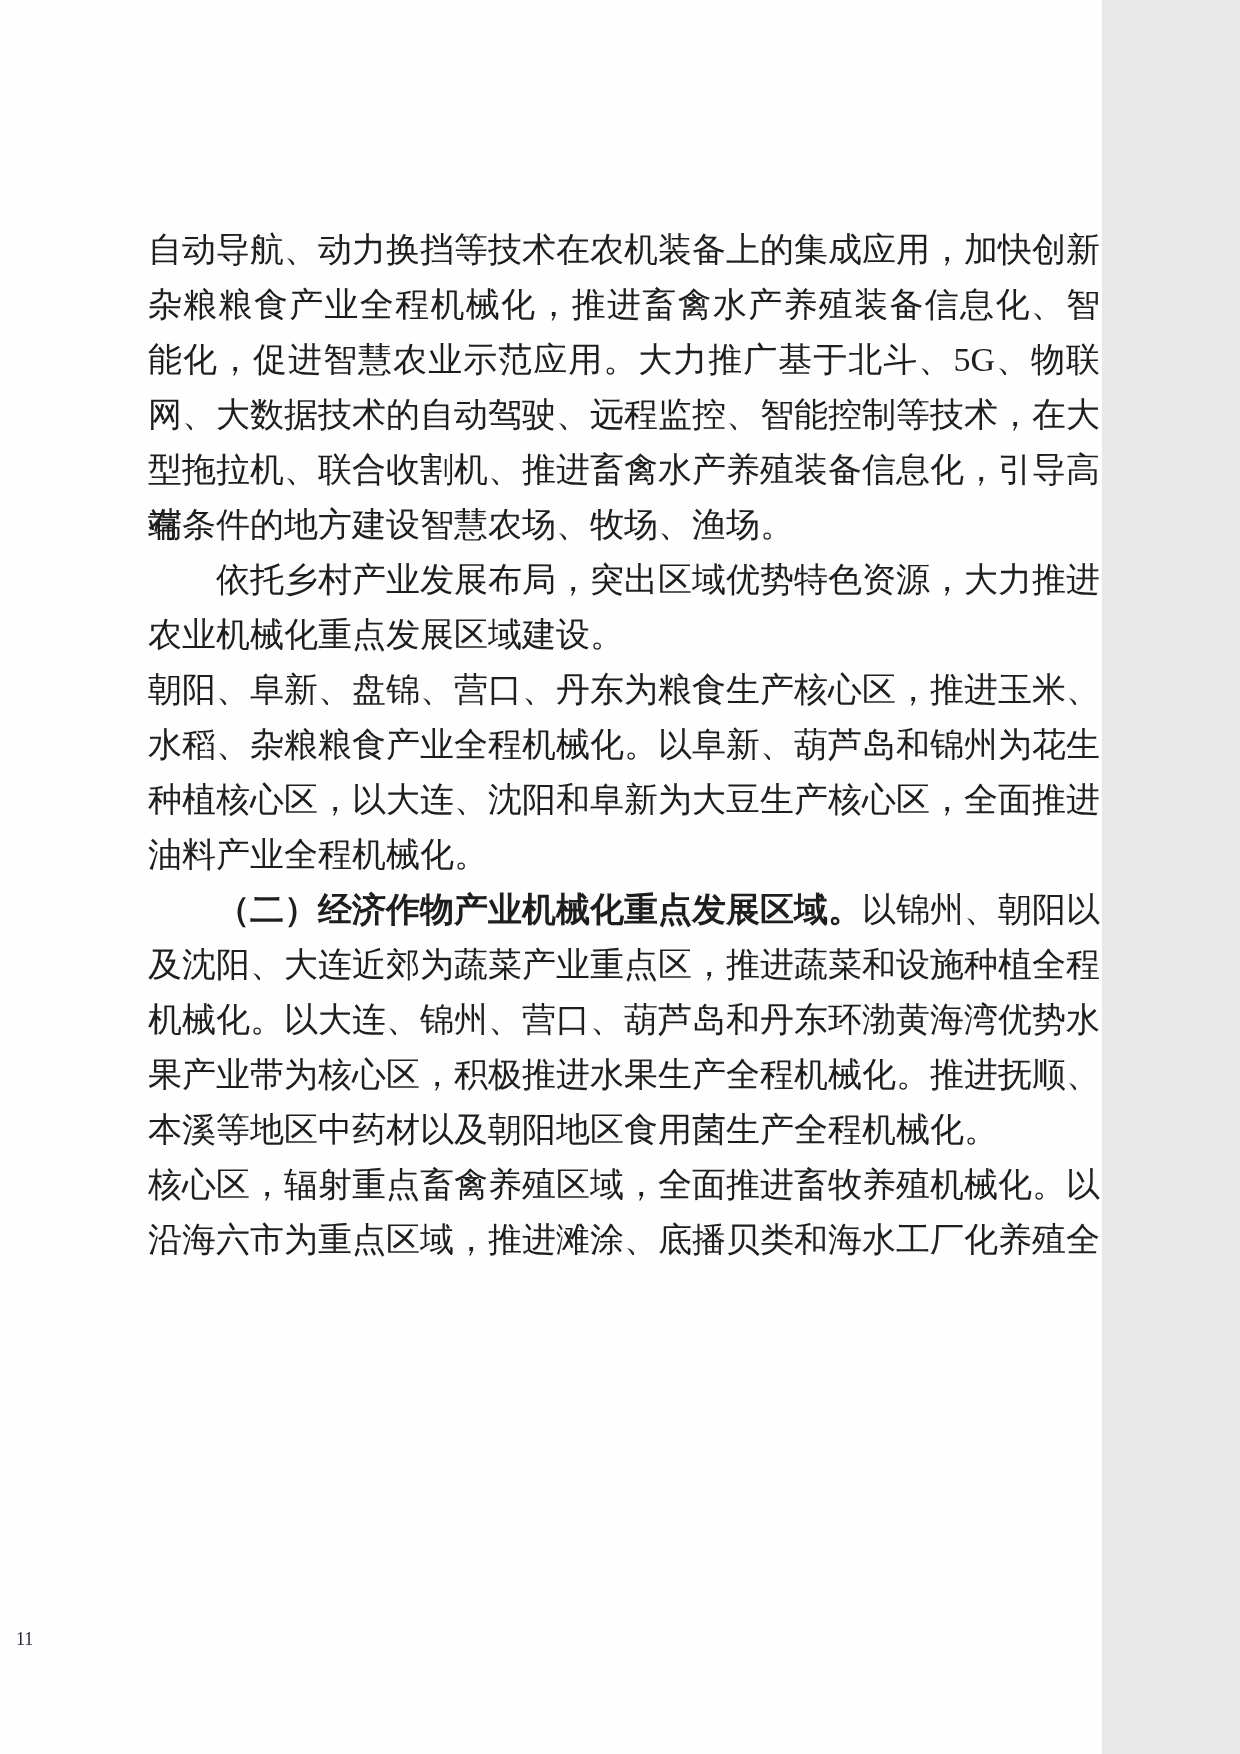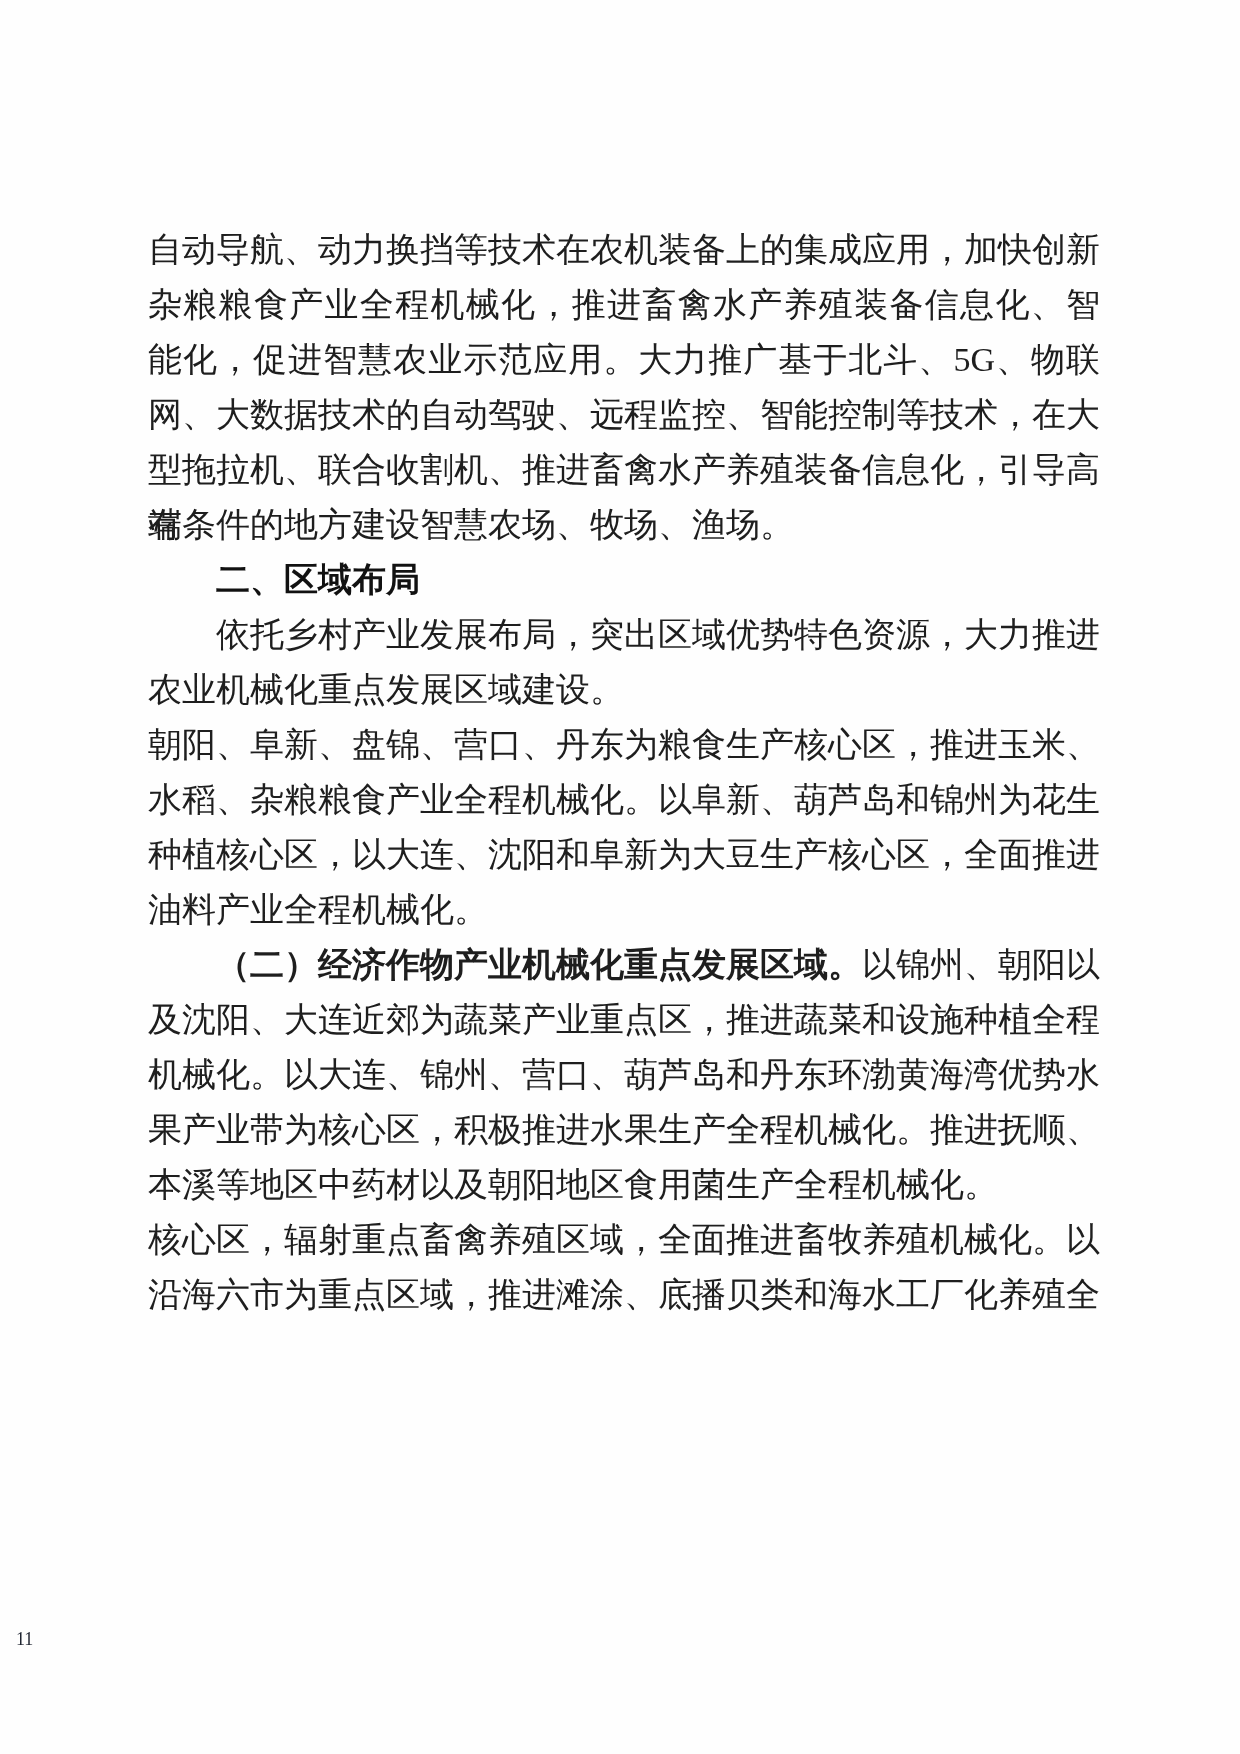--- a/index.html
+++ b/index.html
@@ -1,18 +1,18 @@
 <!DOCTYPE html>
 <html><head>
 <meta charset="utf-8">
 <style>
   html,body { margin:0; padding:0; background:#e8e8e8; }
   .page {
     position:relative;
-    width:1240px;
+    width:1102px;
     height:1754px;
     background:#fefefe;
     overflow:hidden;
     font-family:"Liberation Serif","DejaVu Serif",serif;
     text-decoration:underline;
   }
   .content {
     position:absolute;
     left:148px;
     top:222px;
@@ -59,21 +59,20 @@
 <body>
 
 <div class="page">
   <div class="content">
       <div class="line fill"><span class="seg regular">自动导航、动力换挡等技术在农机装备上的集成应用，加快创新</span></div>
       <div class="line fill"><span class="seg regular">杂粮粮食产业全程机械化，推进畜禽水产养殖装备信息化、智</span></div>
       <div class="line fill"><span class="seg regular">能化，促进智慧农业示范应用。大力推广基于北斗、5G、物联</span></div>
       <div class="line fill"><span class="seg regular">网、大数据技术的自动驾驶、远程监控、智能控制等技术，在大</span></div>
       <div class="line fill"><span class="seg regular">型拖拉机、联合收割机、推进畜禽水产养殖装备信息化，引导高端</span></div>
       <div class="line"><span class="seg regular">有条件的地方建设智慧农场、牧场、渔场。</span></div>
-      <div class="line indent"><span class="seg heading">二、区域布局</span></div>
       <div class="line indent fill"><span class="seg regular">依托乡村产业发展布局，突出区域优势特色资源，大力推进</span></div>
       <div class="line"><span class="seg regular">农业机械化重点发展区域建设。</span></div>
       <div class="line fill"><span class="seg regular">朝阳、阜新、盘锦、营口、丹东为粮食生产核心区，推进玉米、</span></div>
       <div class="line fill"><span class="seg regular">水稻、杂粮粮食产业全程机械化。以阜新、葫芦岛和锦州为花生</span></div>
       <div class="line fill"><span class="seg regular">种植核心区，以大连、沈阳和阜新为大豆生产核心区，全面推进</span></div>
       <div class="line"><span class="seg regular">油料产业全程机械化。</span></div>
       <div class="line indent fill"><span class="seg bold">（二）经济作物产业机械化重点发展区域。</span><span class="seg regular">以锦州、朝阳以</span></div>
       <div class="line fill"><span class="seg regular">及沈阳、大连近郊为蔬菜产业重点区，推进蔬菜和设施种植全程</span></div>
       <div class="line fill"><span class="seg regular">机械化。以大连、锦州、营口、葫芦岛和丹东环渤黄海湾优势水</span></div>
       <div class="line fill"><span class="seg regular">果产业带为核心区，积极推进水果生产全程机械化。推进抚顺、</span></div>

